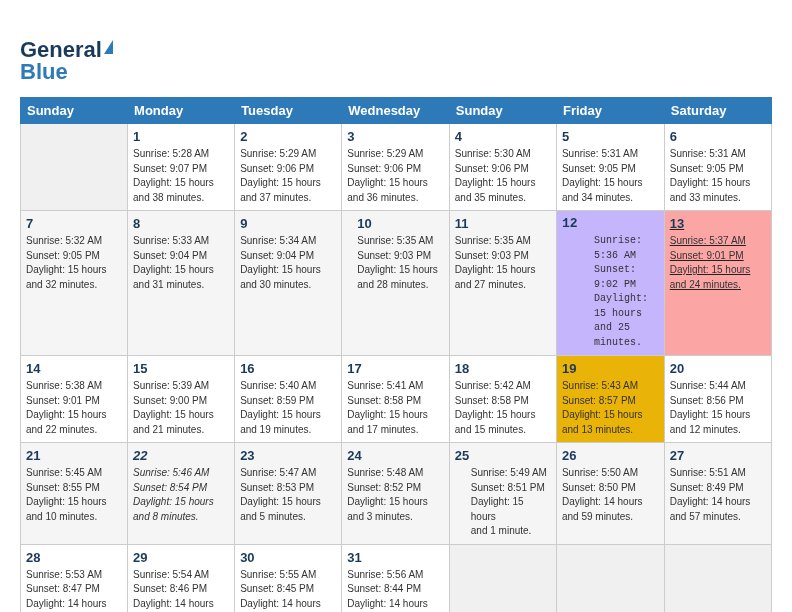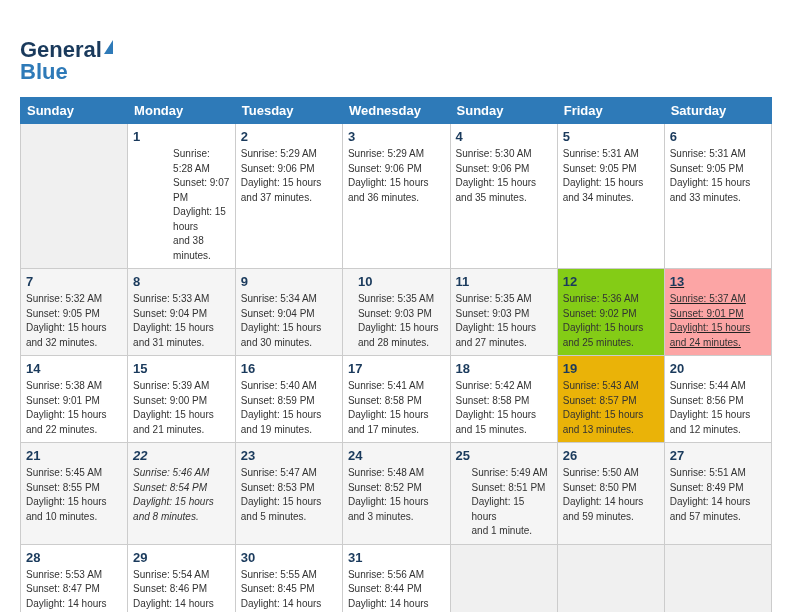--- a/index.html
+++ b/index.html
@@ -131,21 +131,21 @@
           <th>Sunday</th>
           <th>Friday</th>
           <th>Saturday</th>
         </tr>
     </thead>
     <tbody id="calendar-body">
     <tr>
           <td class="empty-cell"></td>
           <td style="background: rgb(255, 255, 255);">
             <div class="day-number">1</div>
-            <div class="day-info" style="white-space: pre-line; margin-left: 40px;">Sunrise: 5:28 AM
+            <div class="day-info" style="white-space: pre-line;">Sunrise: 5:28 AM
 Sunset: 9:07 PM
 Daylight: 15 hours
 and 38 minutes.</div>
           </td>
           <td style="background: rgb(255, 255, 255);">
             <div class="day-number">2</div>
             <div class="day-info" style="white-space: pre-line;">Sunrise: 5:29 AM
 Sunset: 9:06 PM
 Daylight: 15 hours
 and 37 minutes.</div>
@@ -208,23 +208,23 @@
 Daylight: 15 hours
 and 28 minutes.</div>
           </td>
           <td style="background: rgb(245, 245, 245);">
             <div class="day-number">11</div>
             <div class="day-info" style="white-space: pre-line;">Sunrise: 5:35 AM
 Sunset: 9:03 PM
 Daylight: 15 hours
 and 27 minutes.</div>
           </td>
-          <td style="background: #84cc16;">
+          <td style="background: #c4b5fd; font-family: Liberation Mono, monospace;">
             <div class="day-number">12</div>
-            <div class="day-info" style="white-space: pre-line;">Sunrise: 5:36 AM
+            <div class="day-info" style="white-space: pre-line; margin-left: 32px;">Sunrise: 5:36 AM
 Sunset: 9:02 PM
 Daylight: 15 hours
 and 25 minutes.</div>
           </td>
           <td style="background: #fca5a5; text-decoration: underline;">
             <div class="day-number">13</div>
             <div class="day-info" style="white-space: pre-line;">Sunrise: 5:37 AM
 Sunset: 9:01 PM
 Daylight: 15 hours
 and 24 minutes.</div>

